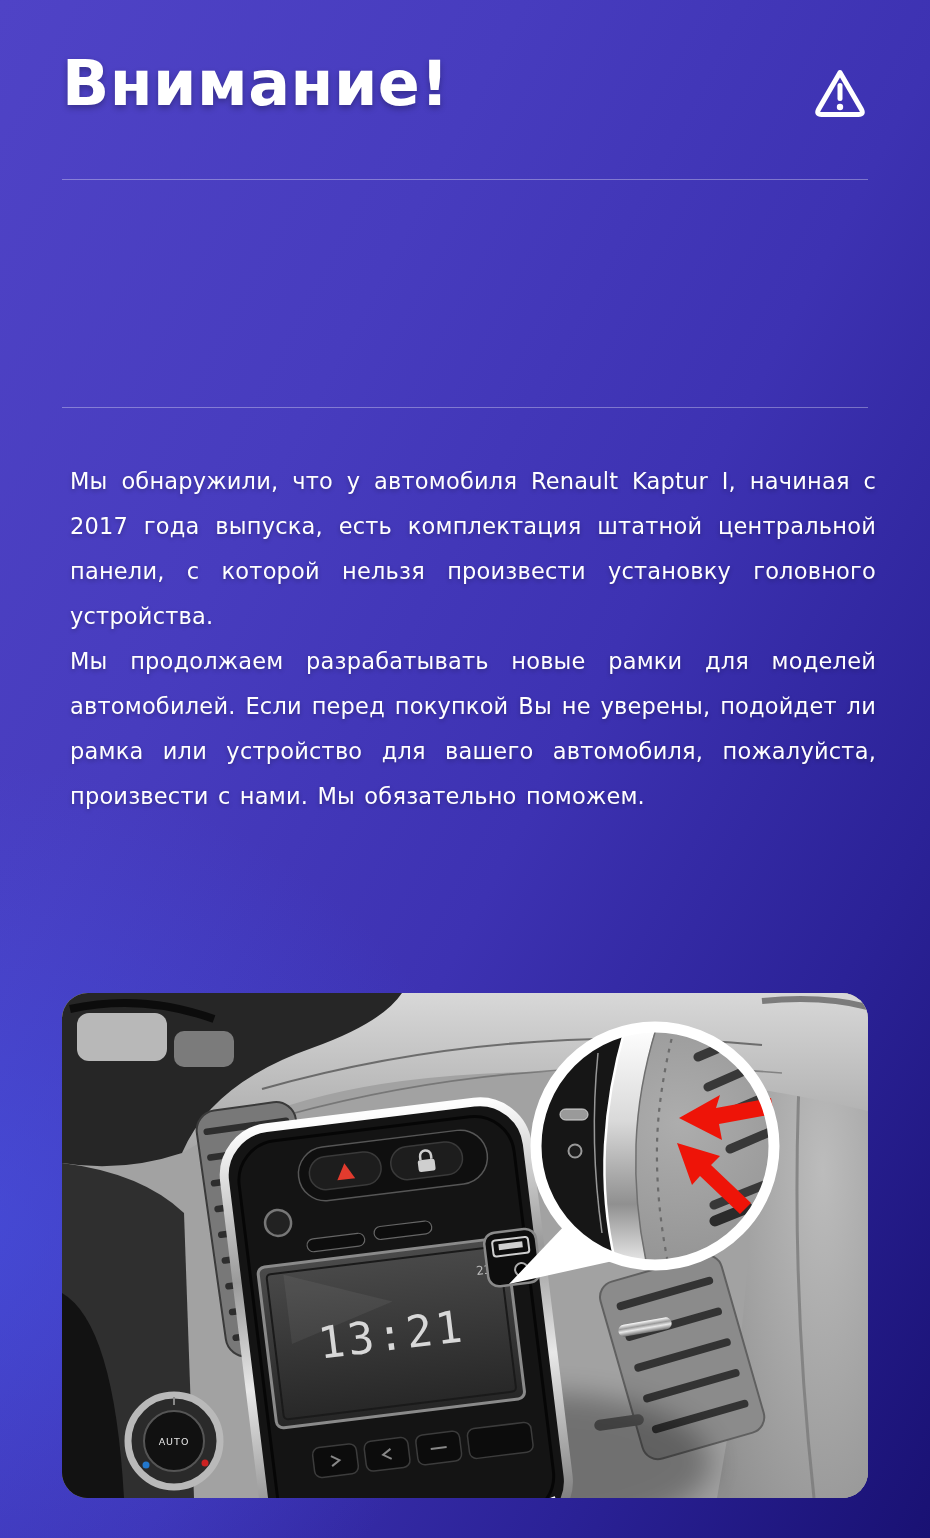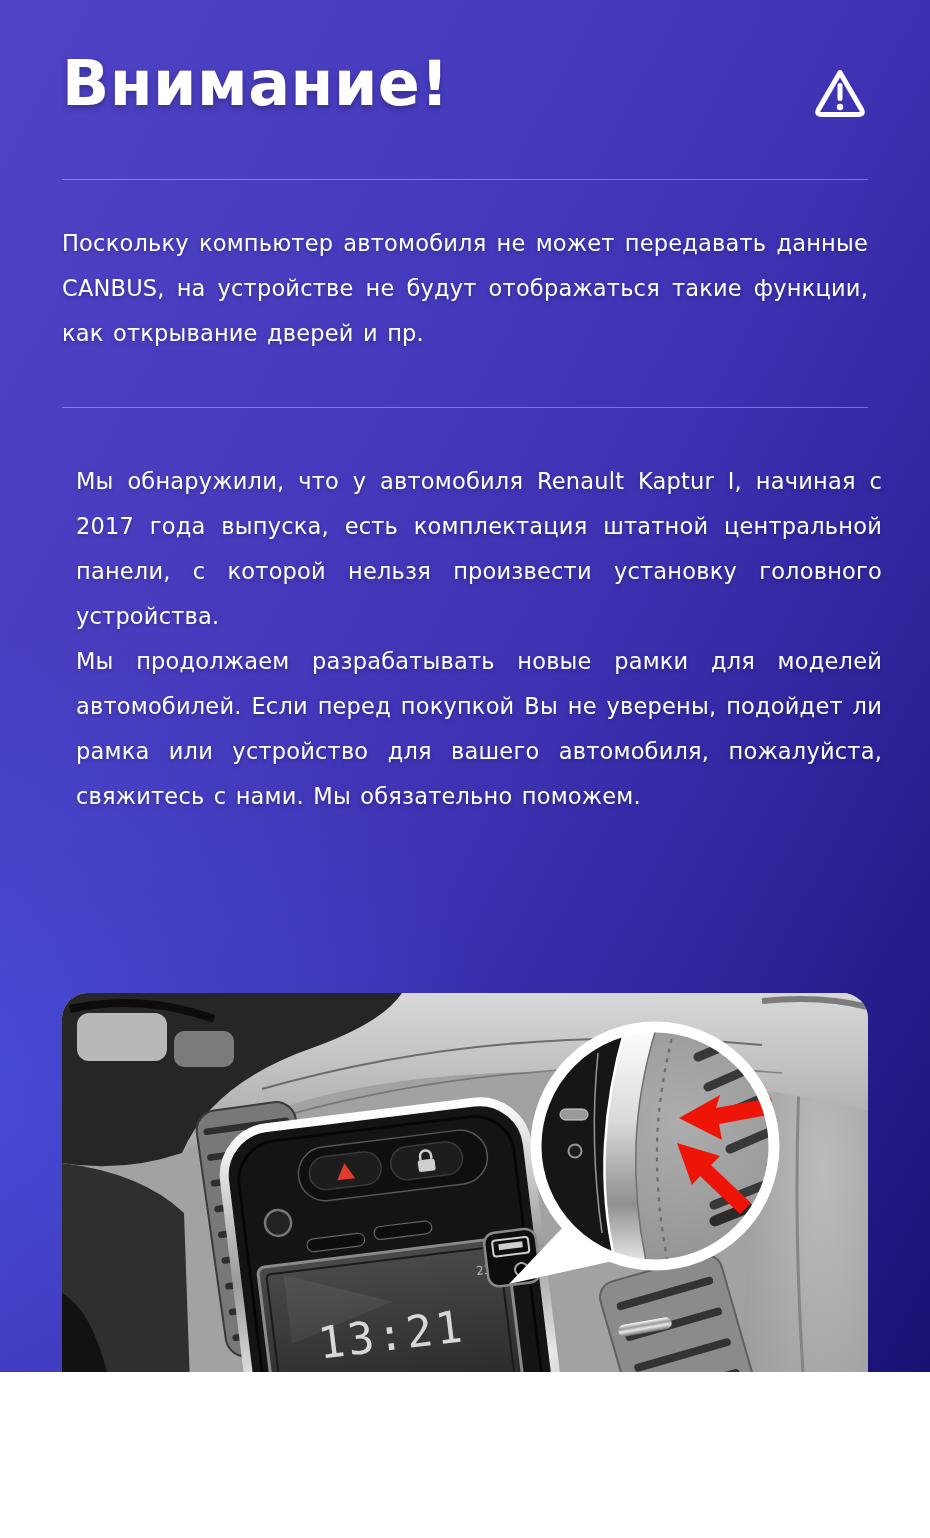--- a/index.html
+++ b/index.html
@@ -3,21 +3,21 @@
 <meta charset="utf-8">
 <style>
   html, body { margin: 0; padding: 0; }
   body {
     width: 930px; height: 1538px;
     font-family: "DejaVu Sans", sans-serif;
     overflow: hidden;
   }
   .page {
     position: relative;
-    width: 930px; height: 1372px;
+    width: 930px; height: 1538px;
     overflow: hidden;
     color: #ffffff;
     background:
       radial-gradient(900px 760px at -6% 80%, rgba(70,88,235,0.55), rgba(70,88,235,0) 62%),
       linear-gradient(118deg, #4f43c6 0%, #473cbe 30%, #3d32b2 55%, #2b2297 78%, #191173 100%);
   }
   .title {
     position: absolute; left: 62px; top: 50px;
     margin: 0;
     font-size: 62px; font-weight: 700; line-height: 68px;
@@ -37,21 +37,21 @@
   .divider.mid { top: 407px; }
   .para {
     position: absolute; left: 62px; width: 806px;
     margin: 0;
     font-size: 22.5px; line-height: 45px;
     letter-spacing: 0.2px; word-spacing: 2px;
     text-align: justify;
     text-shadow: 0 2px 4px rgba(0,0,0,0.25);
   }
   .para-canbus { top: 221px; }
-  .para-group { position: absolute; left: 76px; top: 459px; width: 806px; }
+  .para-group { position: absolute; left: 70px; top: 459px; width: 806px; }
   .para-group .para { position: static; }
   .photo {
     position: absolute; left: 62px; top: 993px;
     width: 806px; height: 505px;
     border-radius: 26px;
     overflow: hidden;
     background: #9a9a9a;
   }
   .photo svg { display: block; }
 </style>
@@ -65,27 +65,26 @@
   <span class="warn-icon">
     <svg width="56" height="54" viewBox="0 0 56 54">
       <path d="M28 6.5 L49.5 43.5 Q52 48.5 46.5 48.5 H9.5 Q4 48.5 6.5 43.5 Z" fill="none" stroke="#ffffff" stroke-width="5" stroke-linejoin="round"></path>
       <line x1="28" y1="19.5" x2="28" y2="32.5" stroke="#ffffff" stroke-width="5" stroke-linecap="round"></line>
       <circle cx="28" cy="41" r="3.2" fill="#ffffff"></circle>
     </svg>
   </span>
 
   <hr class="divider top">
 
-  <p class="para para-canbus">Поскольку компьютер автомобиля не может передавать данные CANBUS, на устройстве не будут отображаться такие функции, как открывание дверей и пр.</p>
 
   <hr class="divider mid">
 
   <div class="para-group">
     <p class="para">Мы обнаружили, что у автомобиля Renault Kaptur I, начиная с 2017 года выпуска, есть комплектация штатной центральной панели, с которой нельзя произвести установку головного устройства.</p>
-    <p class="para">Мы продолжаем разрабатывать новые рамки для моделей автомобилей. Если перед покупкой Вы не уверены, подойдет ли рамка или устройство для вашего автомобиля, пожалуйста, свяжитесь с нами. Мы обязательно поможем.</p>
+    <p class="para">Мы продолжаем разрабатывать новые рамки для моделей автомобилей. Если перед покупкой Вы не уверены, подойдет ли рамка или устройство для вашего автомобиля, пожалуйста, произвести с нами. Мы обязательно поможем.</p>
   </div>
 
   <figure class="photo" style="margin:0;">
     <svg width="806" height="505" viewBox="0 0 806 505">
       <defs>
         <linearGradient id="dashTop" x1="0" y1="0" x2="0" y2="1">
           <stop offset="0" stop-color="#d8d8d8"></stop>
             <stop offset="1" stop-color="#a6a6a6"></stop>
         </linearGradient>
         <linearGradient id="chromeV" x1="0" y1="0" x2="0" y2="1">

